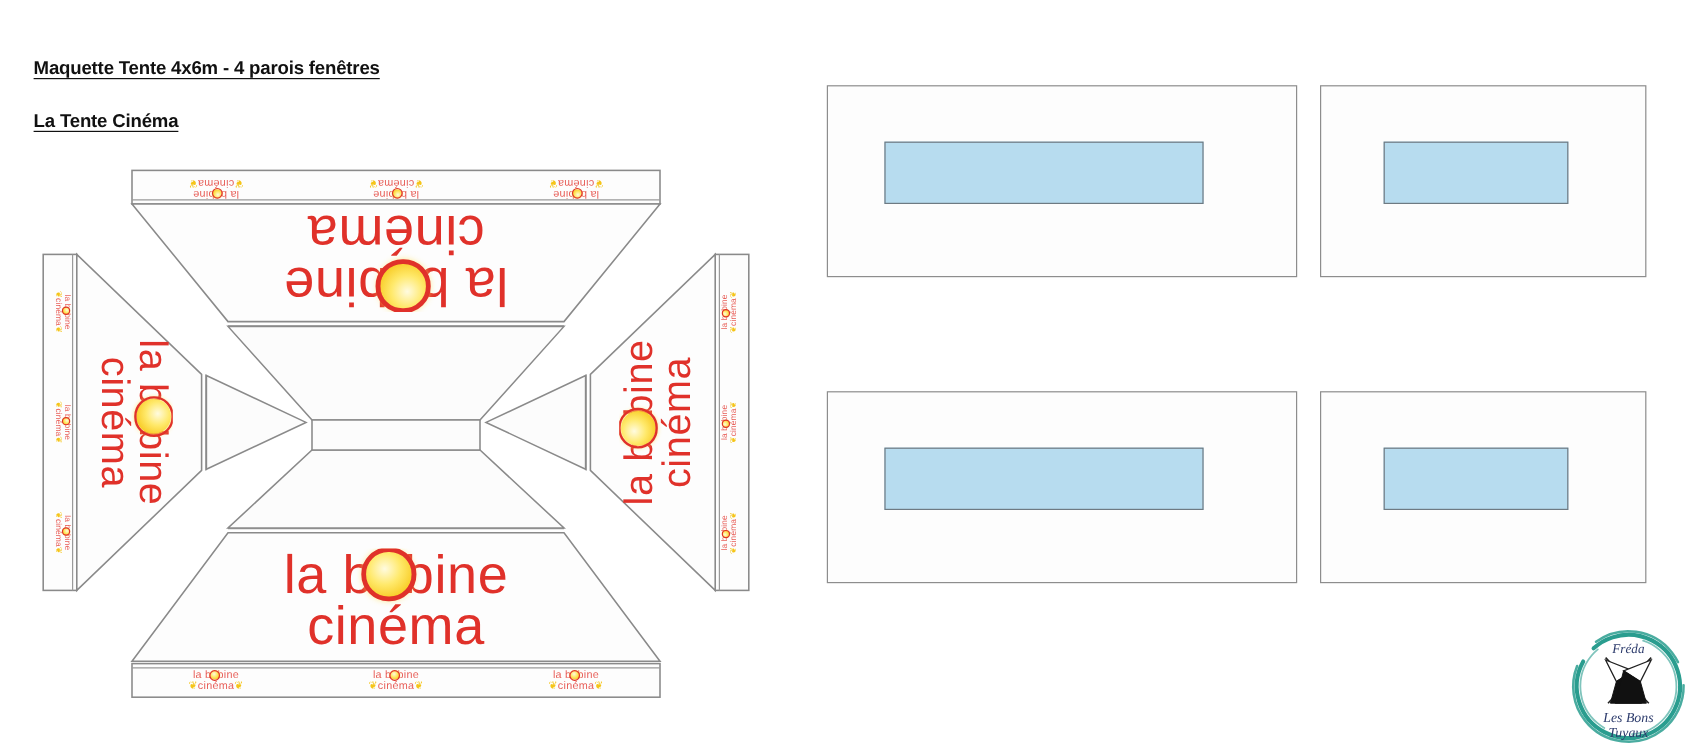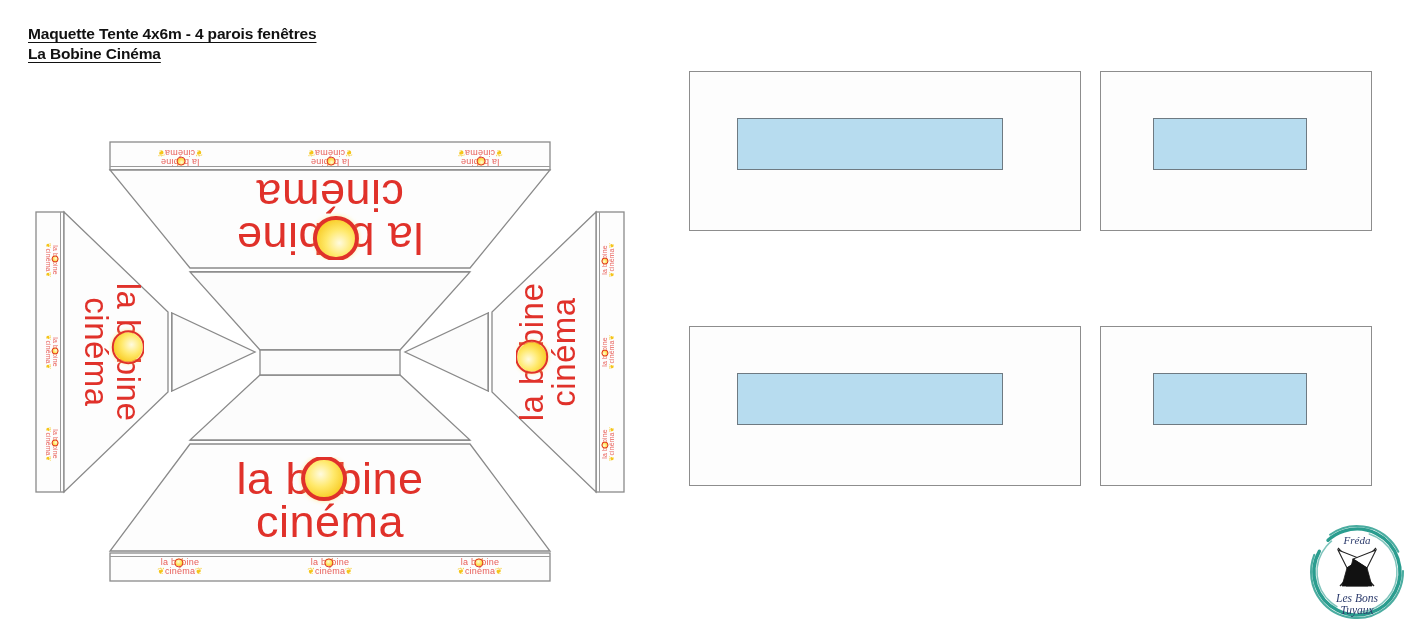--- a/index.html
+++ b/index.html
@@ -26,20 +26,21 @@
   }
   #title-block .title-line {
     font-size: 15.5px;
     font-weight: bold;
     letter-spacing: -0.15px;
     text-decoration: underline;
     text-underline-offset: 2.5px;
     text-decoration-thickness: 1.2px;
     white-space: nowrap;
     color: #111;
+    margin-top: 24px;
   }
 
   
   #tent-plan {
     position: absolute;
     left: 0px;
     top: 0px;
     width: 660px;
     height: 630px;
   }
@@ -131,21 +132,21 @@
     width: 118px;
     height: 112px;
     text-align: center;
   }
 </style>
 </head>
 <body>
 
 <div id="title-block">
   <div class="title-line">Maquette Tente 4x6m - 4 parois fenêtres</div>
-  <div class="title-line">La Bobine Cinéma</div>
+  <div class="title-line">La Tente Cinéma</div>
 </div>
 
 <div id="tent-plan">
 <svg id="tent-svg" width="660" height="630" viewBox="0 0 660 630" xmlns="http://www.w3.org/2000/svg">
   <defs>
     <style>
       .pnl { fill:#fdfdfd; stroke:#8a8a8a; stroke-width:1.3; }
       .pnl2{ fill:#fcfcfc; stroke:#8a8a8a; stroke-width:1.3; }
     </style>
     <radialGradient id="sunGrad" cx="42%" cy="38%" r="62%">

